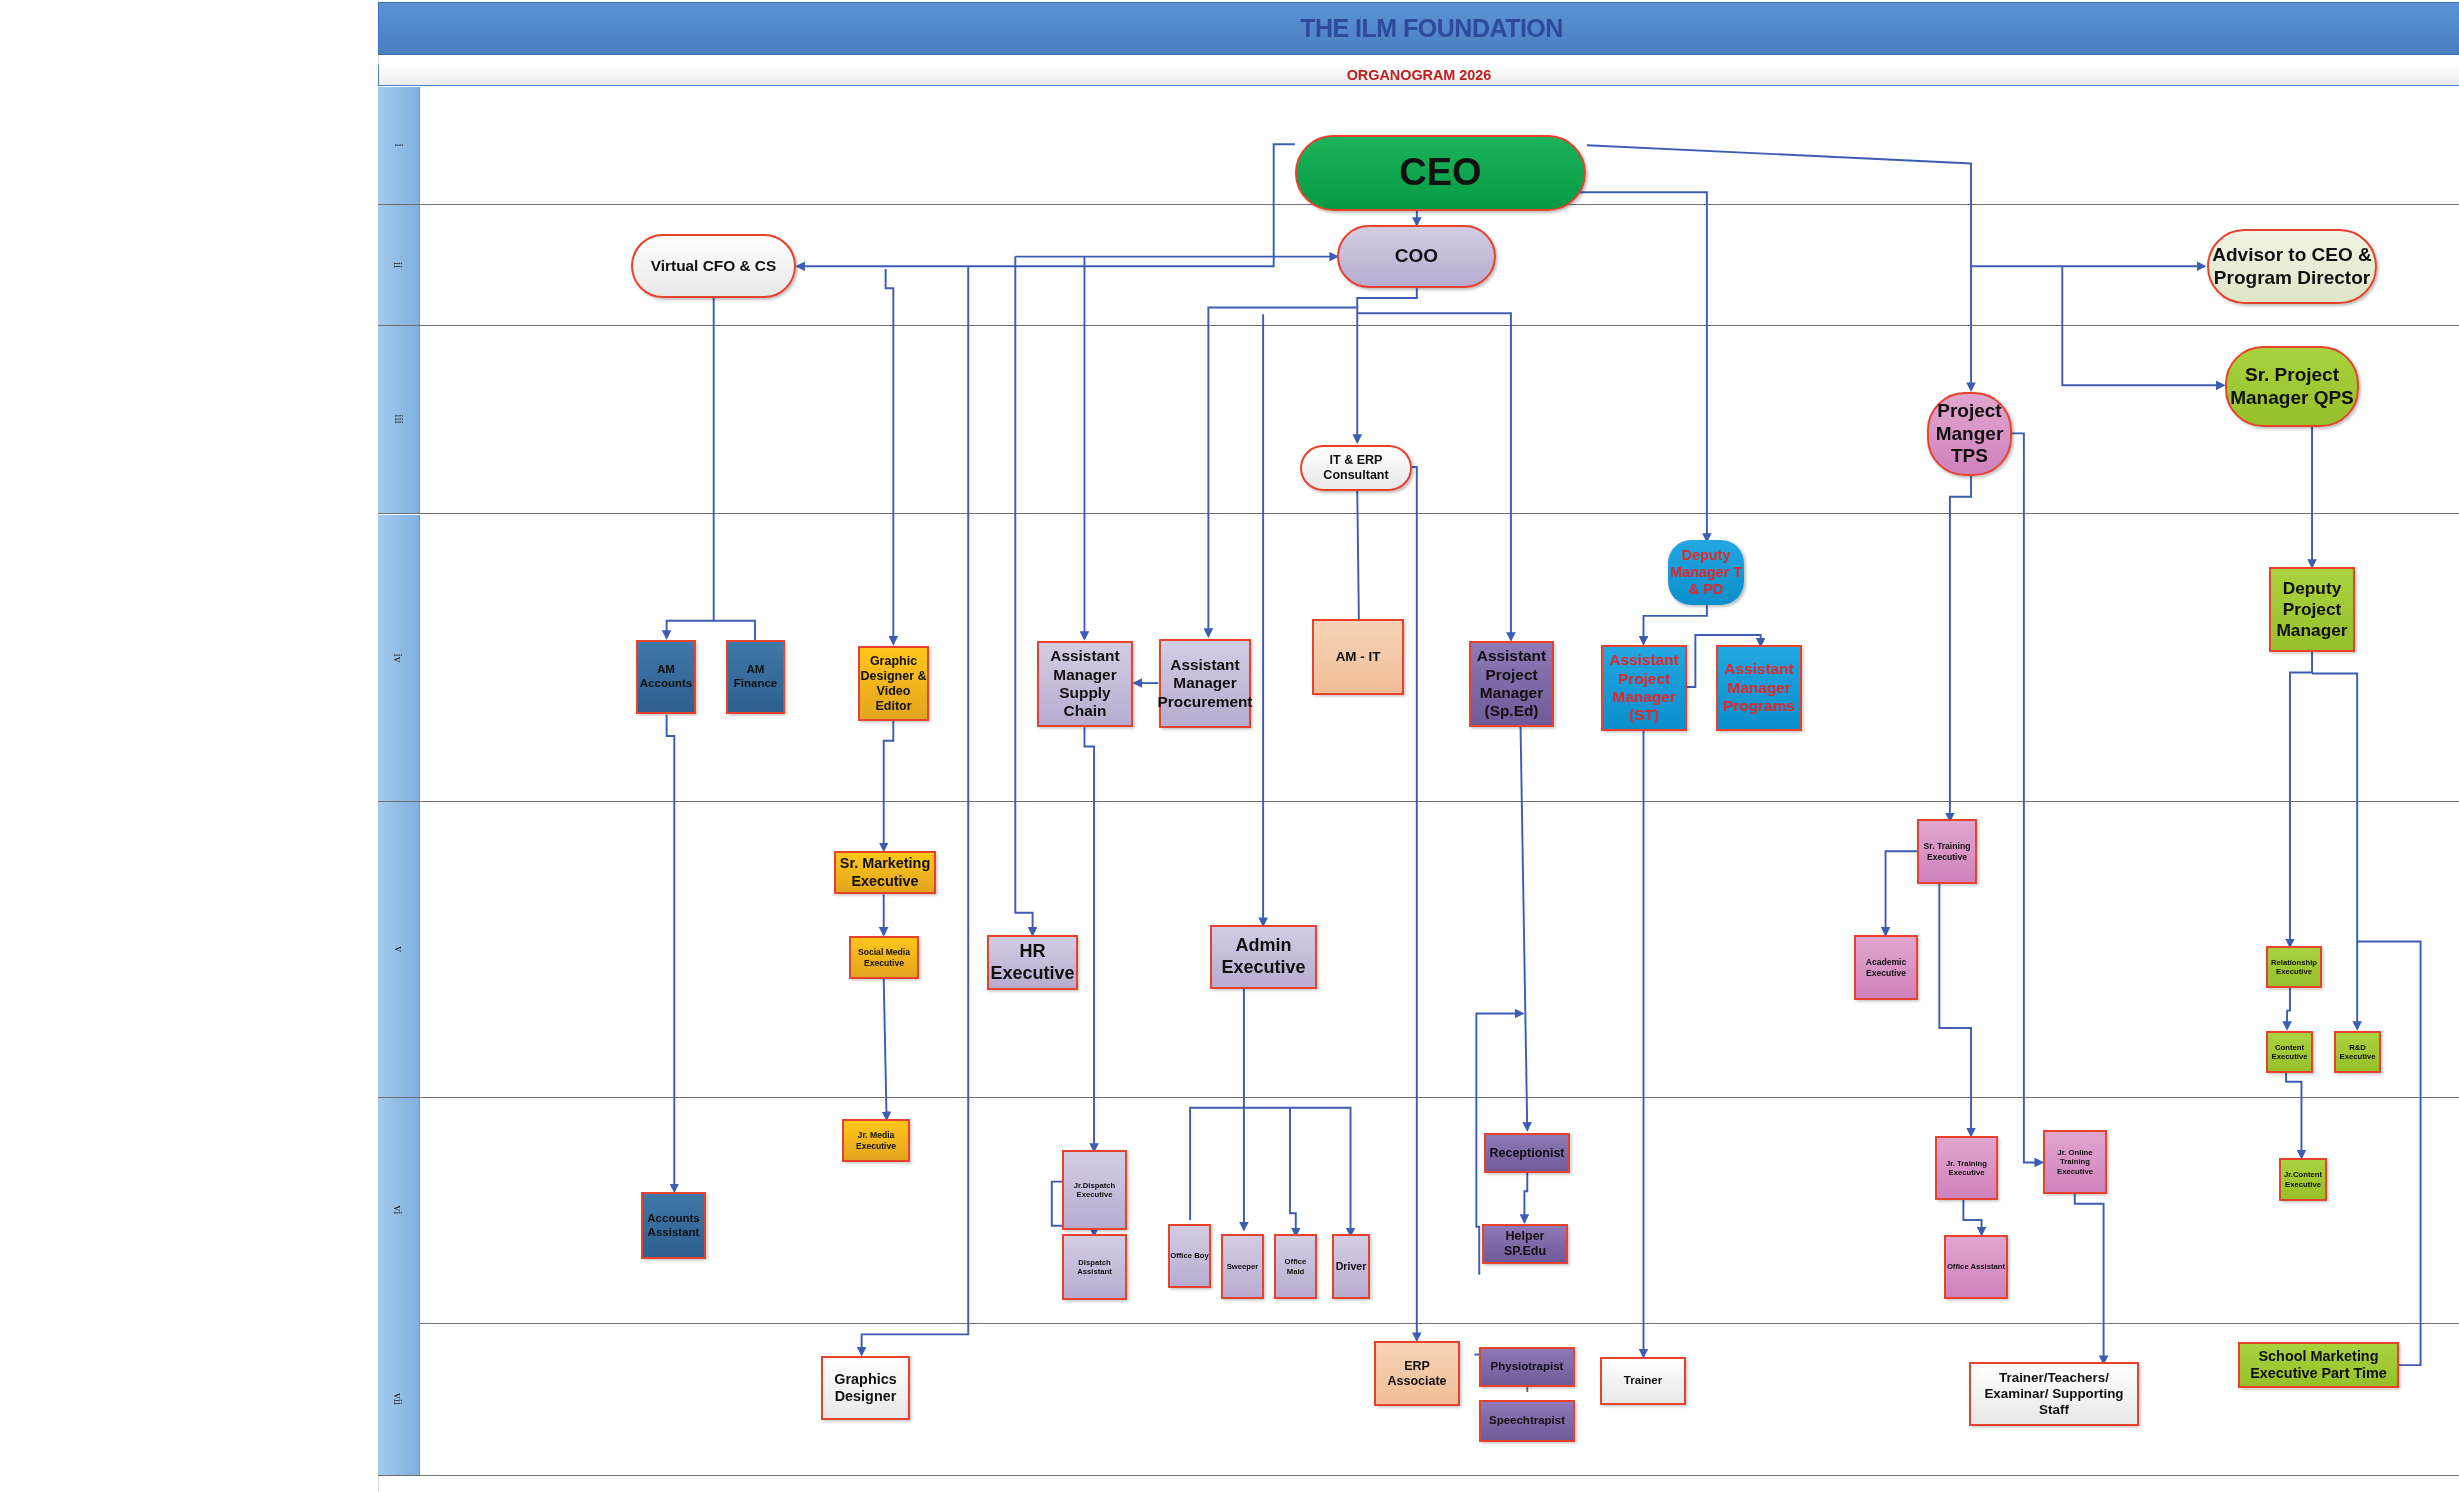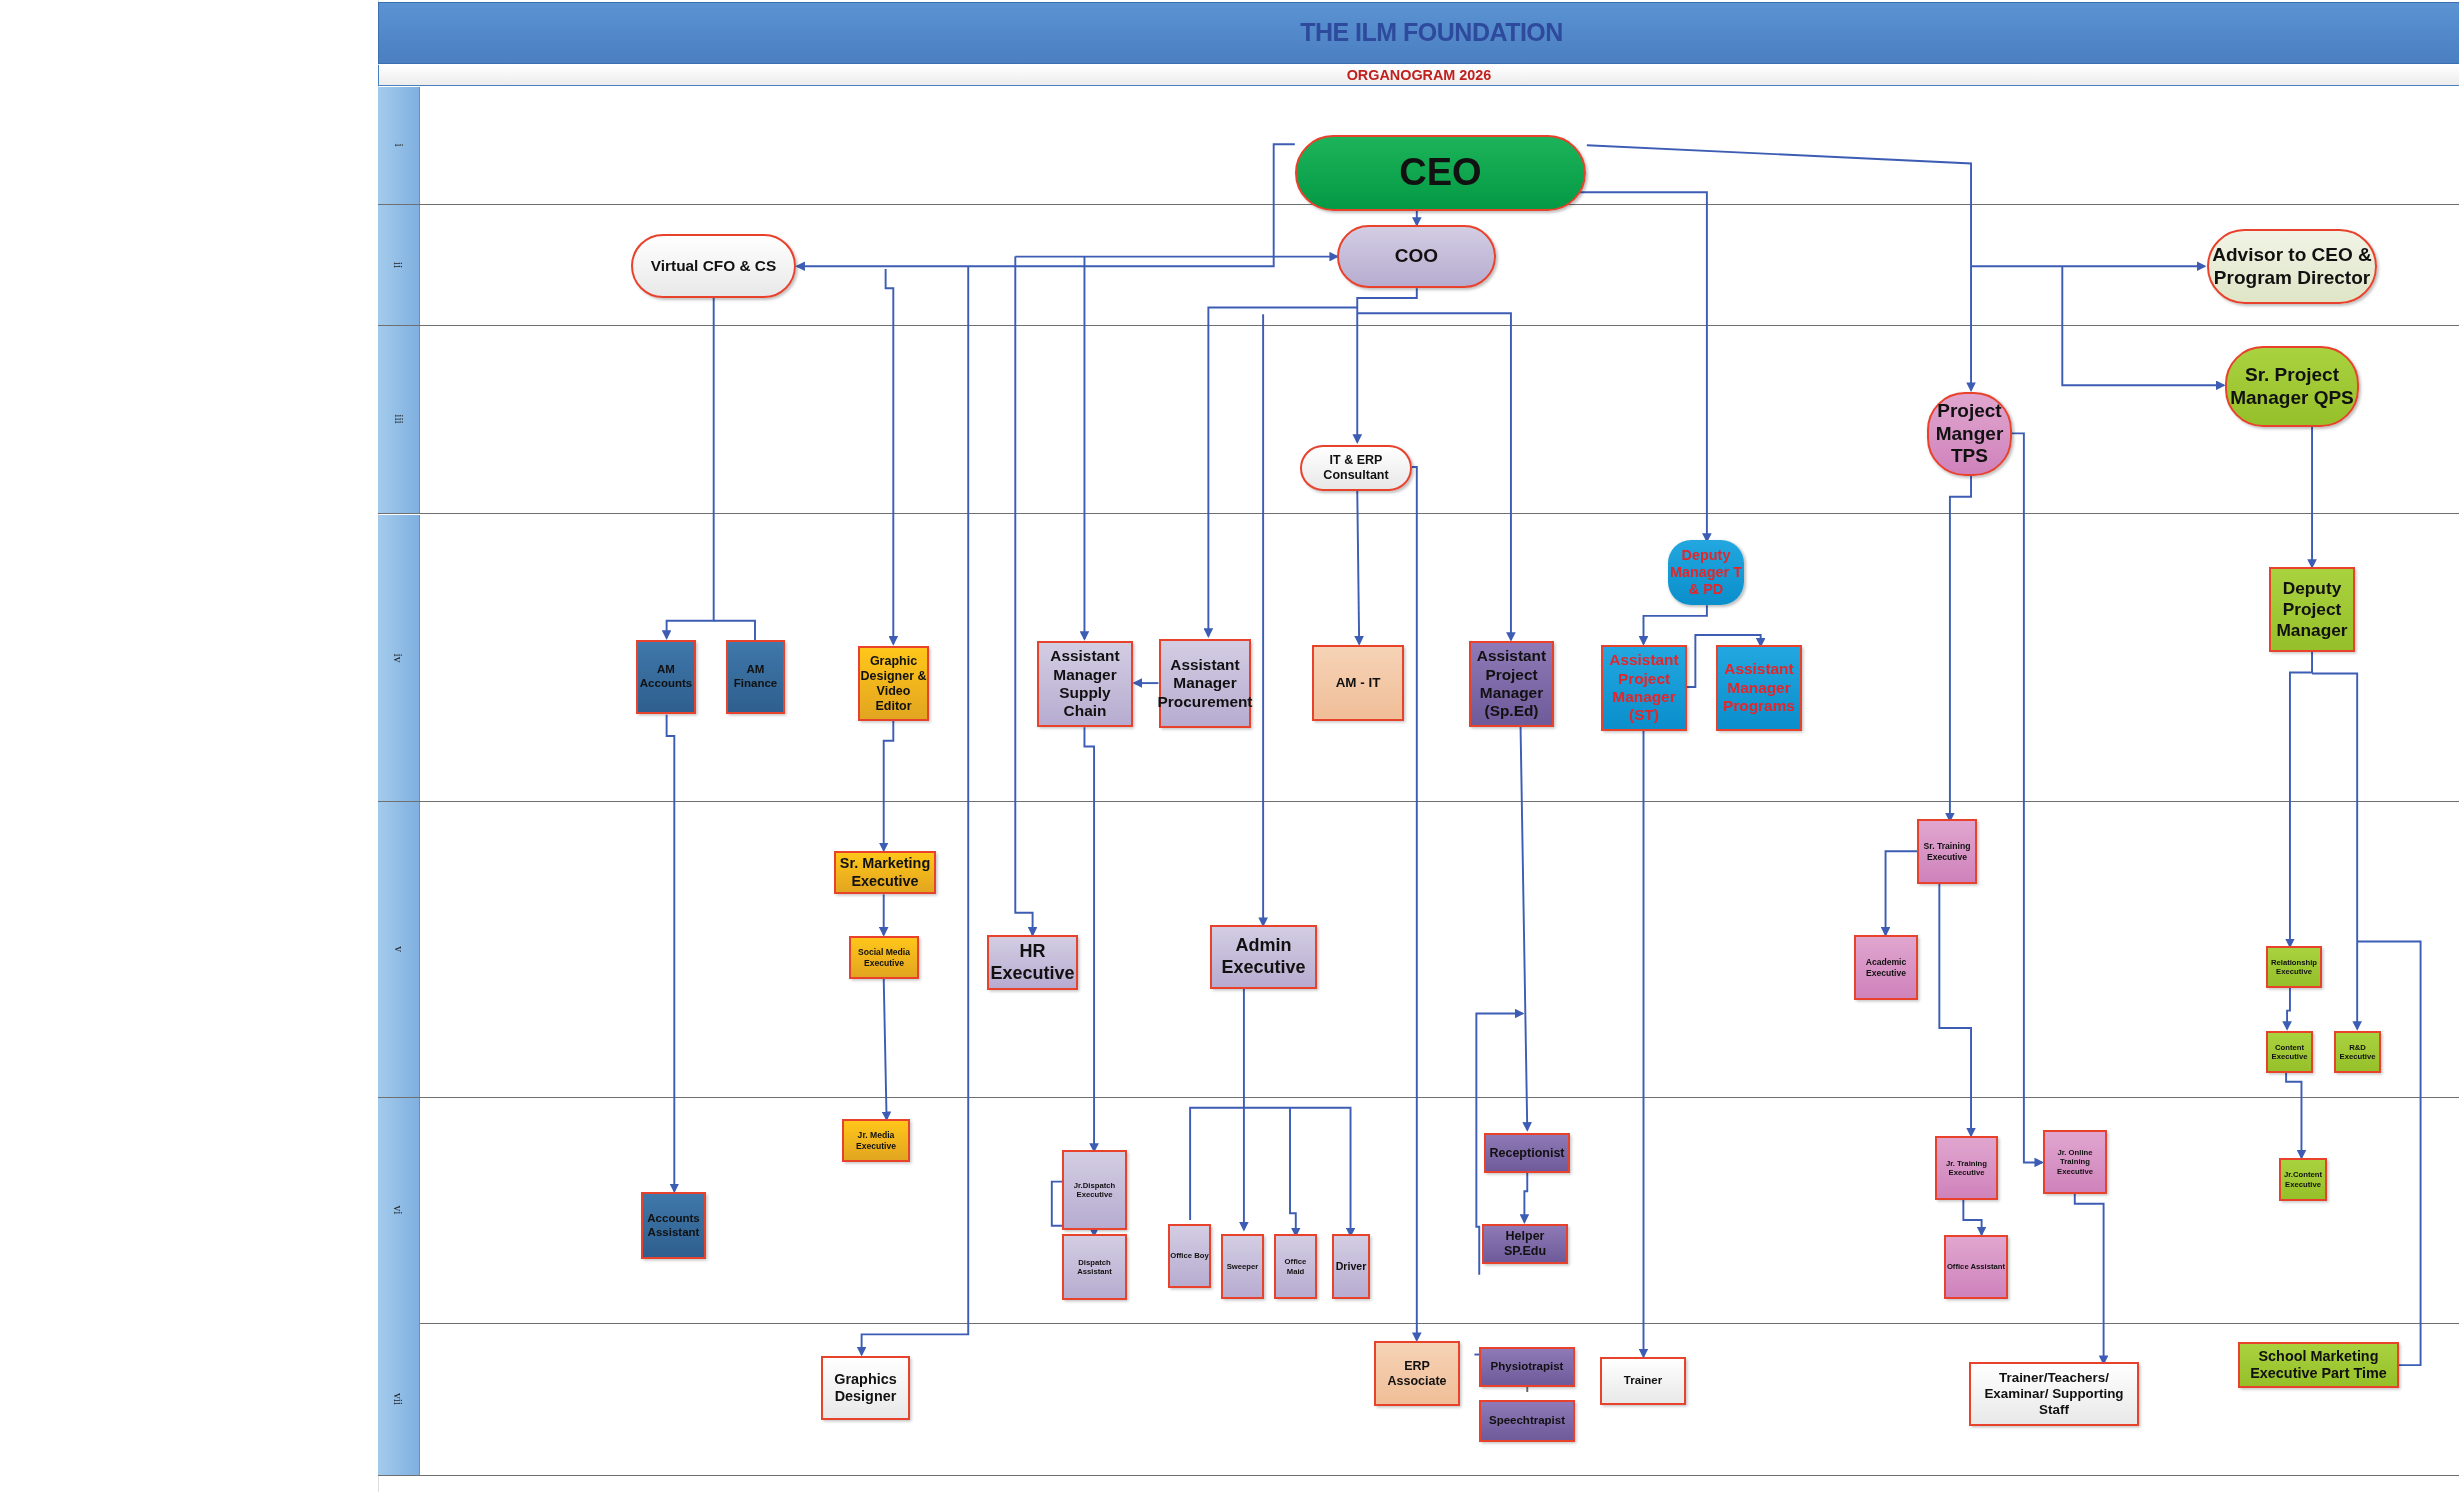--- a/index.html
+++ b/index.html
@@ -1,19 +1,19 @@
 <!DOCTYPE html>
 <html><head>
 <meta charset="utf-8">
 <style>
   html,body{margin:0;padding:0;background:#fff;}
   body{width:2459px;height:1493px;position:relative;overflow:hidden;font-family:"Liberation Sans",sans-serif;}
   .left-blank{position:absolute;left:0;top:0;width:378px;height:1493px;background:#fff;border-right:1px solid #ddd;}
   .frame{position:absolute;left:378px;top:1.9px;width:2082px;height:1474px;}
-  .title-bar{position:absolute;left:0;top:0;width:2082px;height:62px;background:linear-gradient(#5b93d3,#4a7fc2);border:1px solid #3d6fb0;box-sizing:border-box;display:flex;align-items:center;justify-content:center;padding-left:25px;}
+  .title-bar{position:absolute;left:0;top:0;width:2082px;height:53px;background:linear-gradient(#5b93d3,#4a7fc2);border:1px solid #3d6fb0;box-sizing:border-box;display:flex;align-items:center;justify-content:center;padding-left:25px;}
   .title-bar span{color:#2e4a9c;font-weight:bold;font-size:25px;letter-spacing:-0.5px;}
   .sub-bar{position:absolute;left:0;top:63px;width:2082px;height:21px;background:linear-gradient(#fff,#ececec);border:1px solid #4a7fc2;border-top:none;box-sizing:border-box;display:flex;align-items:center;justify-content:center;}
   .sub-bar span{color:#c0201e;font-weight:bold;font-size:14.4px;}
   .lanes{position:absolute;left:0;top:85px;width:2082px;height:1389px;}
   .lane{position:absolute;left:0;width:2082px;box-sizing:border-box;border-bottom:1.9px solid #6f6f6f;}
   .lane-label{position:absolute;left:0;top:0;width:42px;height:100%;background:linear-gradient(90deg,#a4cbec,#7fb0e0);border-right:1.9px solid #8a8a8a;box-sizing:border-box;display:flex;align-items:center;justify-content:center;}
   .lane-label span{transform:rotate(90deg);font-size:11.5px;color:#222;font-family:"Liberation Serif",serif;}
   svg.conn{position:absolute;left:0;top:0;width:2459px;height:1493px;pointer-events:none;}
   .node{position:absolute;box-sizing:border-box;border:2.9px solid #e8412c;display:flex;align-items:center;justify-content:center;text-align:center;font-weight:bold;color:#111;line-height:1.2;box-shadow:1.9px 1.9px 2.9px rgba(0,0,0,0.25);}
   .pill{border-radius:38px;}
@@ -203,21 +203,21 @@
   </div>
 <div class="node orange" style="left:858px;top:646px;width:71px;height:75px;font-size:12.5px;">
     <span>Graphic Designer &amp; Video Editor</span>
   </div>
 <div class="node lav" style="left:1037px;top:641px;width:96px;height:86px;font-size:15.4px;">
     <span>Assistant Manager Supply Chain</span>
   </div>
 <div class="node lav" style="left:1159px;top:639px;width:92px;height:89px;font-size:15.4px;">
     <span>Assistant Manager Procurement</span>
   </div>
-<div class="node peach" style="left:1312px;top:645px;width:92px;height:76px;font-size:13.4px;">
+<div class="node peach" style="left:1312px;top:619px;width:92px;height:76px;font-size:13.4px;">
     <span>AM - IT</span>
   </div>
 <div class="node purple" style="left:1469px;top:641px;width:85px;height:86px;font-size:15.4px;">
     <span>Assistant Project Manager (Sp.Ed)</span>
   </div>
 <div class="node cyan red-text" style="left:1601px;top:645px;width:86px;height:86px;font-size:15.4px;">
     <span>Assistant Project Manager (ST)</span>
   </div>
 <div class="node cyan red-text" style="left:1716px;top:645px;width:86px;height:86px;font-size:15.4px;">
     <span>Assistant Manager Programs</span>

